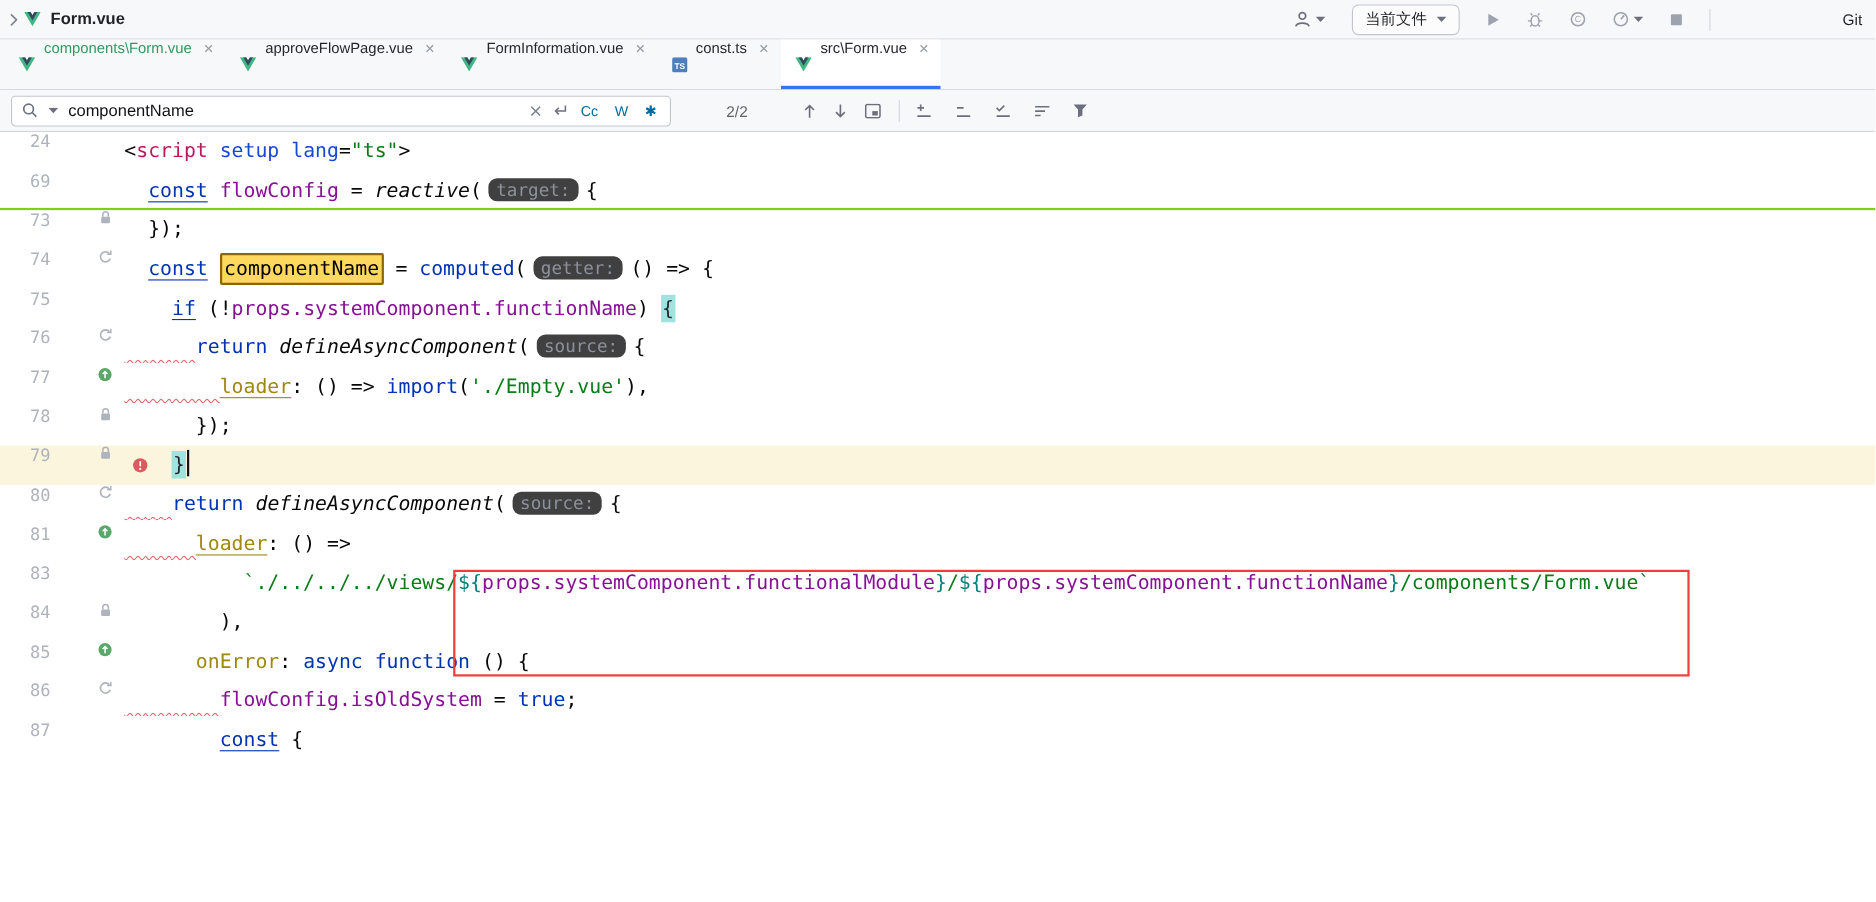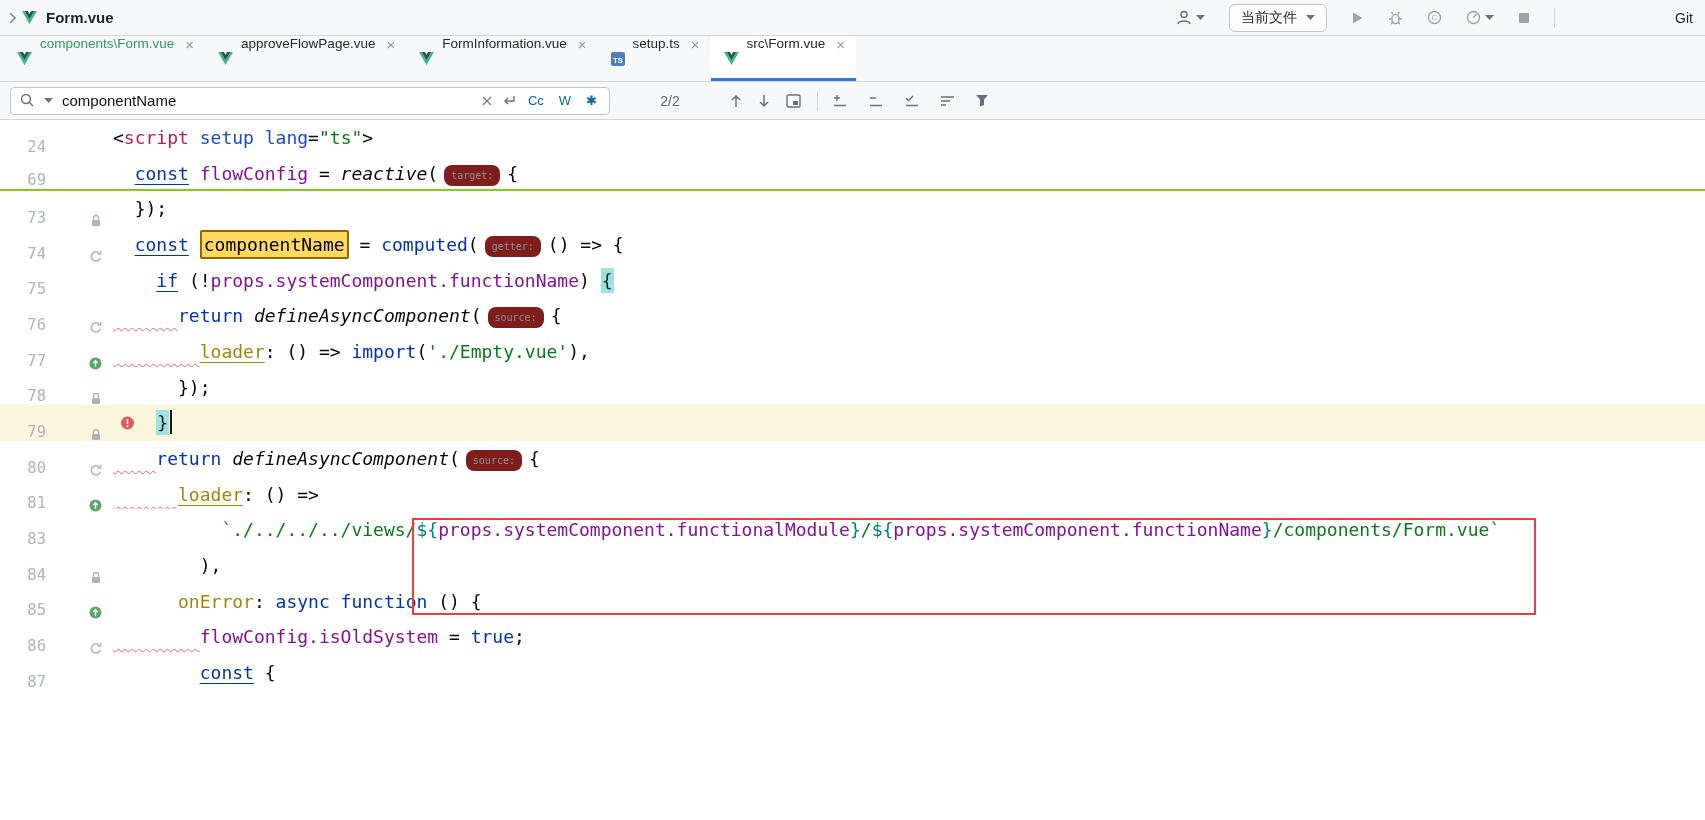--- a/index.html
+++ b/index.html
@@ -38,21 +38,21 @@
   .match-count{font-size:14px;color:#60646B;margin-left:44px;min-width:32px;text-align:center}
   .nav-group{display:flex;align-items:center;gap:16px;margin-left:44px}
   .occ-group{display:flex;align-items:center;gap:20px;margin-left:14px}
 
   
   .editor{position:relative;height:700px;background:#fff;
     font-family:"DejaVu Sans Mono","Liberation Mono",monospace;font-size:18px}
   .row{display:flex;height:35.66px;white-space:pre}
   .row.current{background:#FBF5DD}
   .row.sep{border-bottom:2px solid #84cc16}
-  .gutter{display:flex;width:110px;flex:0 0 110px;align-items:flex-end}
+  .gutter{display:flex;width:110px;flex:0 0 110px;align-items:flex-start}
   .lnum{display:inline-block;width:46px;text-align:right;color:#AEB3BC;font-size:15.5px;
     font-family:"DejaVu Sans Mono",monospace}
   .gslot{flex:1;display:flex;justify-content:flex-end;align-items:center;padding-right:8px}
   .code{position:relative;flex:1;line-height:35.66px;white-space:pre;padding-left:3px}
   .inline-err{position:absolute;left:10px;top:50%;transform:translateY(-50%)}
   .caret{display:inline-block;width:2px;height:24px;background:#141414;vertical-align:-5px;margin-left:1px}
 
   .tk-p{color:#080808}
   .tk-kw{color:#0033B3}
   .tk-kwu{color:#0033B3;text-decoration:underline;text-underline-offset:4px;text-decoration-thickness:1px}
@@ -61,21 +61,21 @@
   .tk-fni{color:#080808;font-style:italic}
   .tk-fnc{color:#0033B3}
   .tk-prop{color:#9E880D;text-decoration:underline;text-underline-offset:4px}
   .tk-pro{color:#9E880D}
   .tk-teal{color:#00827A}
   .tk-tag{color:#be185d}
   .tk-attr{color:#174AD4}
   .tk-sc{background:#FFD85E;border:2px solid #8A6904;color:#000;padding:2px 2px;border-radius:2px}
   .tk-brm{background:#9FE3DE;padding:2px 1px}
   .tk-ws{text-decoration:underline wavy #E9676F;text-decoration-thickness:1px;text-underline-offset:5px}
-  .tk-inlay{display:inline-block;font-size:10px;background:#7f1d1d;color:#8C919B;border-radius:8px;
+  .tk-inlay{display:inline-block;font-size:16px;background:#404040;color:#8C919B;border-radius:8px;
     padding:2px 7px;margin:0 7px 0 6px;vertical-align:1px;line-height:17px;
     font-family:"DejaVu Sans Mono",monospace}
 
   .red-box{position:absolute;left:412px;top:398px;width:1124px;height:97px;
     border:2px solid #F23B3B;pointer-events:none;z-index:5}
 </style>
 </head>
 <body>
 
 <header class="title-bar">
@@ -184,21 +184,21 @@
       <span class="tab-label">FormInformation.vue</span>
       <span class="tab-close">×</span>
     </div>
     <div class="tab">
       <span class="icn">
         <svg width="14" height="14" viewBox="0 0 14 14">
           <rect width="14" height="14" rx="2" fill="#4D7FBE"></rect>
           <text x="7" y="10.6" font-size="7.5" font-weight="bold" fill="#fff" text-anchor="middle" font-family="sans-serif">TS</text>
         </svg>
       </span>
-      <span class="tab-label">setup.ts</span>
+      <span class="tab-label">const.ts</span>
       <span class="tab-close">×</span>
     </div>
     <div class="tab active">
       <span class="icn">
         <svg width="15" height="13" viewBox="0 0 15 13">
           <path fill="#41B883" d="M9.2 0 7.5 2.9 5.8 0H0l7.5 12.9L15 0z"></path>
           <path fill="#35495E" d="M9.2 0 7.5 2.9 5.8 0H3l4.5 7.7L12 0z"></path>
         </svg>
       </span>
       <span class="tab-label">src\Form.vue</span>

